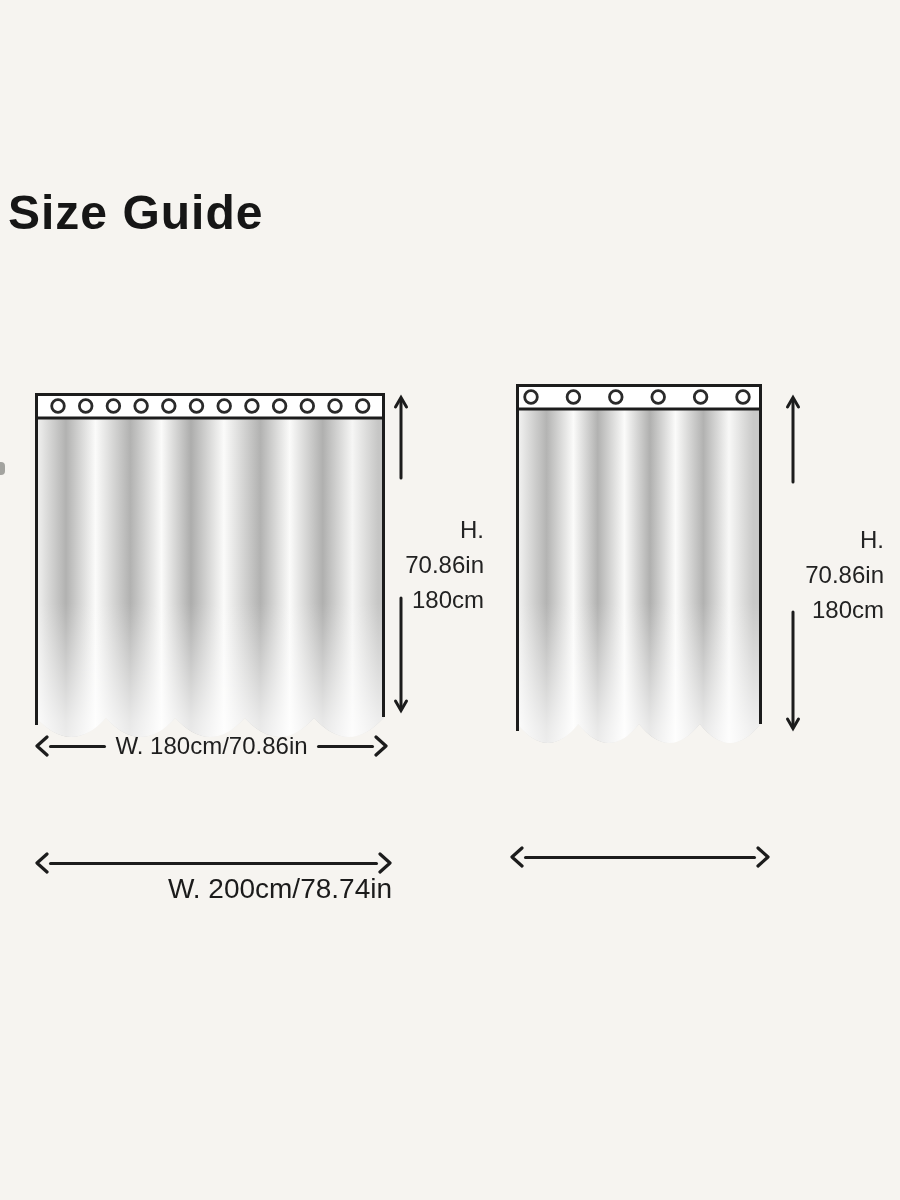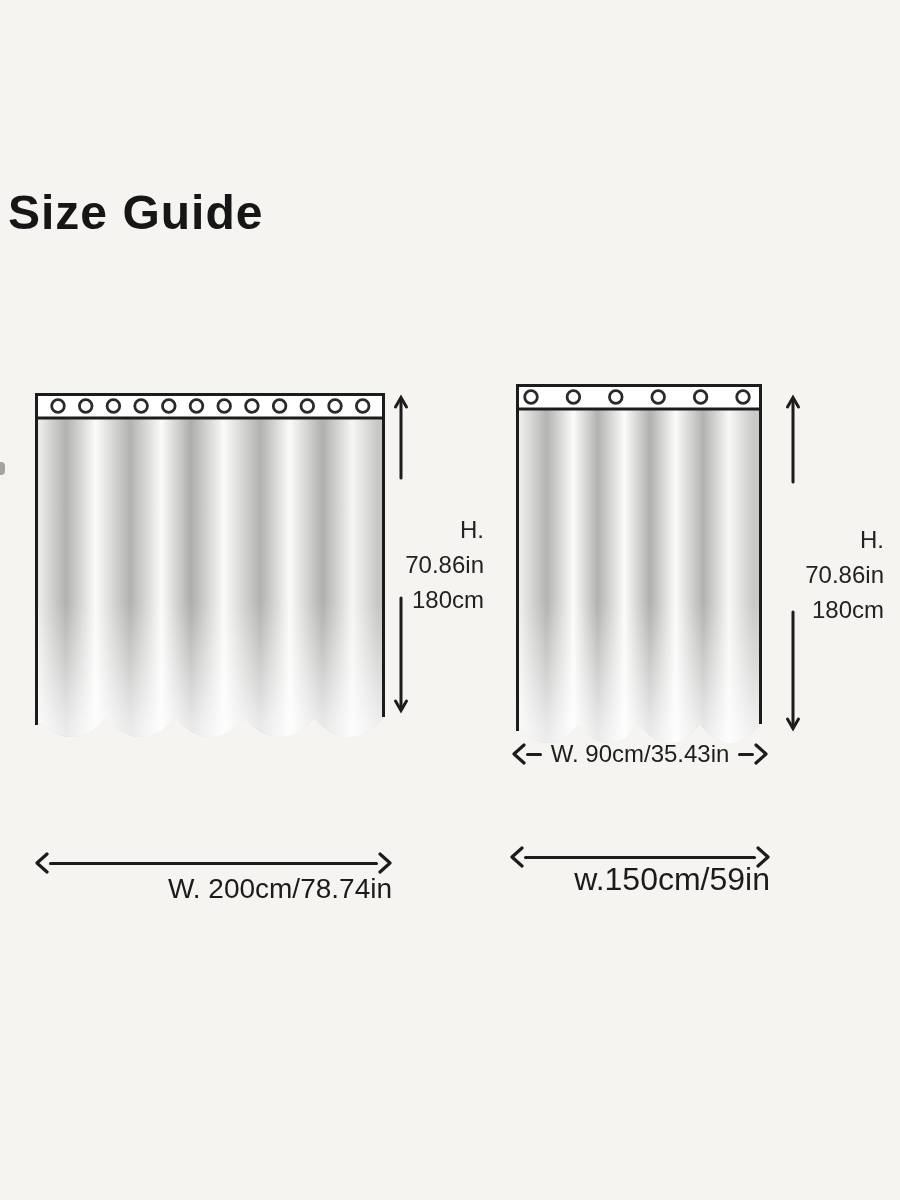--- a/index.html
+++ b/index.html
@@ -160,49 +160,48 @@
   </svg>
   <div class="hlabel" style="left:784px;top:522px;">
     <div>H. 70.86in</div>
     <div>180cm</div>
   </div>
   <svg class="varrow" style="left:785px;top:610px;" width="16" height="122">
     <line x1="8" y1="2" x2="8" y2="117"></line>
       <polyline points="2.5,109 8,118.5 13.5,109"></polyline>
   </svg>
 
-
-  <div class="dim-row" style="left:512px;top:741px;width:256px;">
+  <div class="dim-row" style="left:35px;top:733px;width:353px;">
     <svg class="chev" width="14" height="26">
         <polyline points="12,4 2,13 12,22"></polyline>
       </svg>
     <div class="seg"></div>
-    <span class="dim-text">W. 90cm/35.43in</span>
+    <span class="dim-text">W. 180cm/70.86in</span>
     <div class="seg"></div>
     <svg class="chev" width="14" height="26">
         <polyline points="2,4 12,13 2,22"></polyline>
       </svg>
   </div>
 
+
   <div class="dim-row" style="left:35px;top:850px;width:357px;">
     <svg class="chev" width="14" height="26">
         <polyline points="12,4 2,13 12,22"></polyline>
       </svg>
     <div class="seg"></div>
     <svg class="chev" width="14" height="26">
         <polyline points="2,4 12,13 2,22"></polyline>
       </svg>
   </div>
   <div class="dim-caption left" style="left:35px;top:873px;width:357px;">W. 200cm/78.74in</div>
 
   <div class="dim-row" style="left:510px;top:844px;width:260px;">
     <svg class="chev" width="14" height="26">
         <polyline points="12,4 2,13 12,22"></polyline>
       </svg>
     <div class="seg"></div>
     <svg class="chev" width="14" height="26">
         <polyline points="2,4 12,13 2,22"></polyline>
       </svg>
   </div>
-  <div class="dim-caption right" style="left:510px;top:861px;width:260px;">w.150cm/59in</div>
 
 
 </div>
 
 </body></html>

